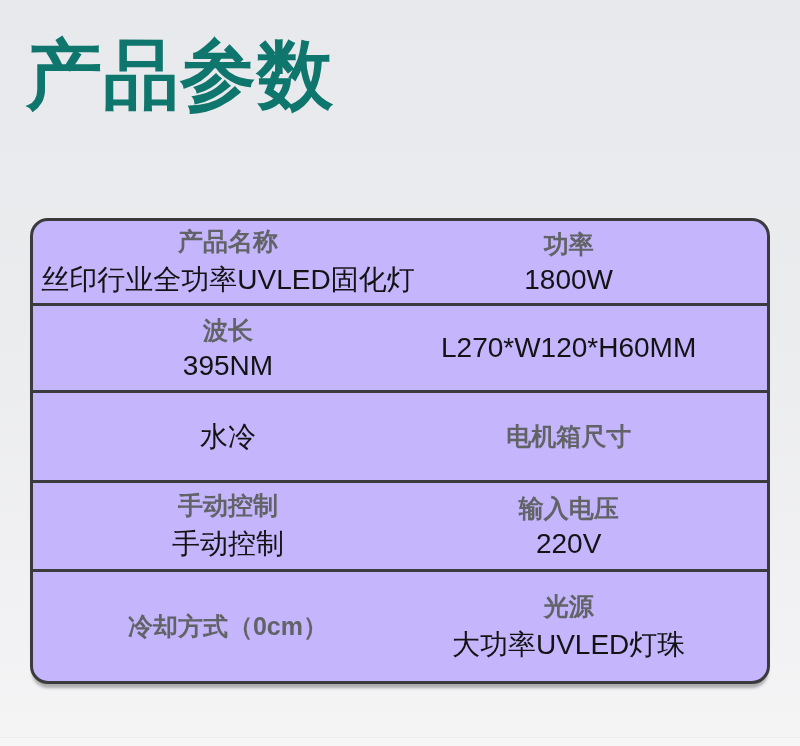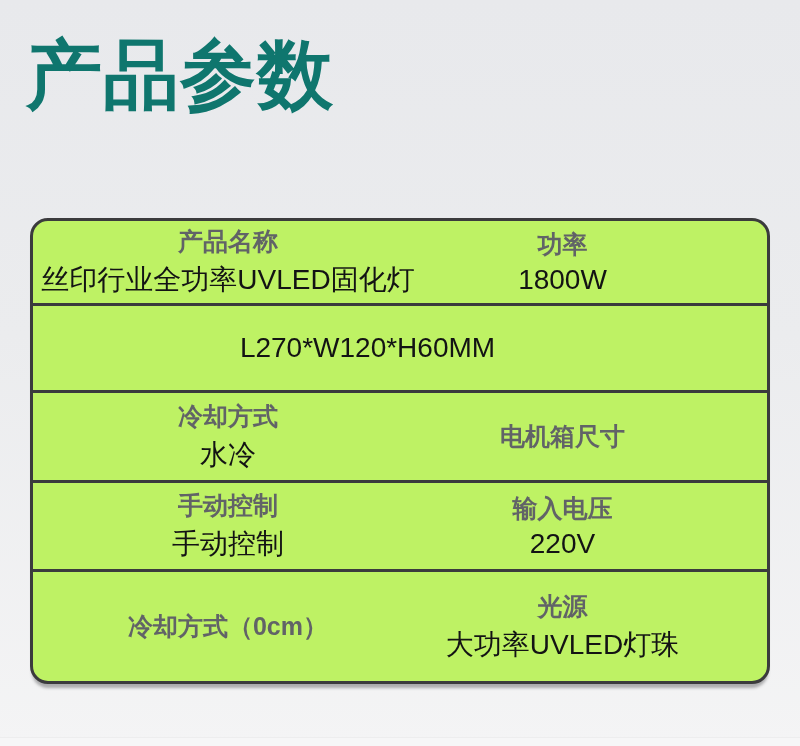--- a/index.html
+++ b/index.html
@@ -26,21 +26,21 @@
   }
   .spec-table {
     position: absolute;
     left: 30px;
     top: 218px;
     width: 740px;
     height: 466px;
     box-sizing: border-box;
     border: 3px solid #3b3b3d;
     border-radius: 18px;
-    background: #bef264;
+    background: #c4b5fd;
     box-shadow: 0 6px 3px -2px rgba(40, 40, 42, 0.35);
     display: grid;
     grid-template-rows: 85px 87px 90px 89px auto;
     overflow: hidden;
   }
   .spec-row {
     display: flex;
     border-bottom: 3px solid #3b3b3d;
   }
   .spec-row:last-child {
@@ -96,28 +96,31 @@
       <div class="spec-label">产品名称</div>
       <div class="spec-value">丝印行业全功率UVLED固化灯</div>
     </div>
     <div class="spec-cell right">
       <div class="spec-label">功率</div>
       <div class="spec-value">1800W</div>
     </div>
   </div>
 
   <div class="spec-row">
+    <div class="spec-cell left">
+      <div class="spec-label">波长</div>
+      <div class="spec-value">395NM</div>
+    </div>
     <div class="spec-cell right">
       <div class="spec-value">L270*W120*H60MM</div>
     </div>
   </div>
 
   <div class="spec-row">
     <div class="spec-cell left">
-      <div class="spec-label">冷却方式</div>
       <div class="spec-value">水冷</div>
     </div>
     <div class="spec-cell right">
       <div class="spec-label">电机箱尺寸</div>
     </div>
   </div>
 
   <div class="spec-row">
     <div class="spec-cell left">
       <div class="spec-label">手动控制</div>

